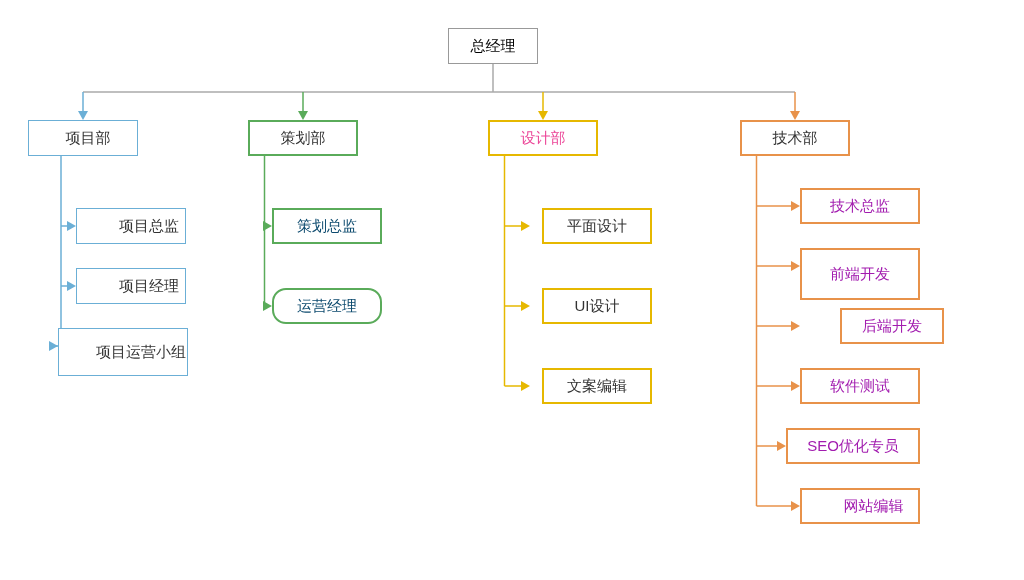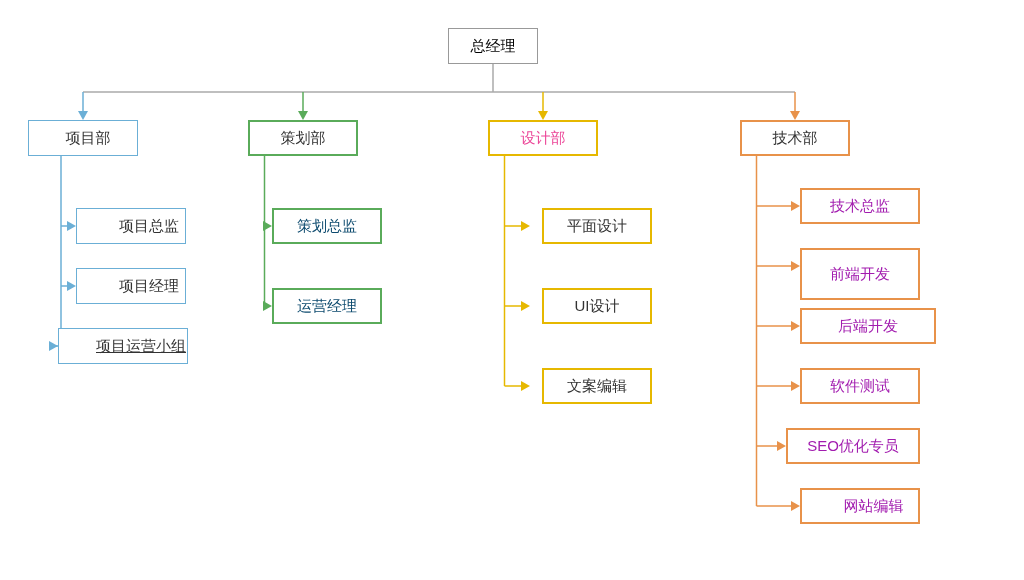--- a/index.html
+++ b/index.html
@@ -131,30 +131,30 @@
   <div id="dept-container">
       <div class="node node-dept-blue" style="left: 28px; top: 120px; width: 110px; height: 36px; border-color: rgb(107, 175, 214);">
         <span>项目部</span>
       </div>
       <div class="node node-sub-blue" style="left: 76px; top: 208px; width: 110px; height: 36px; border-color: rgb(107, 175, 214);">
         <span>项目总监</span>
       </div>
       <div class="node node-sub-blue" style="left: 76px; top: 268px; width: 110px; height: 36px; border-color: rgb(107, 175, 214);">
         <span>项目经理</span>
       </div>
-      <div class="node node-sub-blue" style="left: 58px; top: 328px; width: 130px; height: 36px; border-color: rgb(107, 175, 214); text-decoration: underline;">
+      <div class="node node-sub-blue" style="left: 58px; top: 328px; width: 130px; height: 48px; border-color: rgb(107, 175, 214);">
         <span>项目运营小组</span>
       </div>
       <div class="node node-dept-green" style="left: 248px; top: 120px; width: 110px; height: 36px; border-color: rgb(90, 171, 90);">
         <span>策划部</span>
       </div>
       <div class="node node-sub-green" style="left: 272px; top: 208px; width: 110px; height: 36px; border-color: rgb(90, 171, 90);">
         <span>策划总监</span>
       </div>
-      <div class="node node-sub-green" style="left: 272px; top: 288px; width: 110px; height: 36px; border-color: rgb(90, 171, 90);">
+      <div class="node node-sub-green" style="left: 272px; top: 288px; width: 110px; height: 36px; border-color: rgb(90, 171, 90); border-radius: 14px;">
         <span>运营经理</span>
       </div>
       <div class="node node-dept-yellow" style="left: 488px; top: 120px; width: 110px; height: 36px; border-color: rgb(230, 184, 0);">
         <span>设计部</span>
       </div>
       <div class="node node-sub-yellow" style="left: 530px; top: 208px; width: 110px; height: 36px; border-color: rgb(230, 184, 0);">
         <span>平面设计</span>
       </div>
       <div class="node node-sub-yellow" style="left: 530px; top: 288px; width: 110px; height: 36px; border-color: rgb(230, 184, 0);">
         <span>UI设计</span>
@@ -164,21 +164,21 @@
       </div>
       <div class="node node-dept-orange" style="left: 740px; top: 120px; width: 110px; height: 36px; border-color: rgb(232, 146, 74);">
         <span>技术部</span>
       </div>
       <div class="node node-sub-orange" style="left: 800px; top: 188px; width: 120px; height: 36px; border-color: rgb(232, 146, 74);">
         <span>技术总监</span>
       </div>
       <div class="node node-sub-orange" style="left: 800px; top: 248px; width: 120px; height: 52px; border-color: rgb(232, 146, 74);">
         <span>前端开发</span>
       </div>
-      <div class="node node-sub-orange" style="left: 800px; top: 308px; width: 136px; height: 36px; border-color: rgb(232, 146, 74);">
+      <div class="node node-sub-orange" style="left: 840px; top: 308px; width: 104px; height: 36px; border-color: rgb(232, 146, 74);">
         <span>后端开发</span>
       </div>
       <div class="node node-sub-orange" style="left: 800px; top: 368px; width: 120px; height: 36px; border-color: rgb(232, 146, 74);">
         <span>软件测试</span>
       </div>
       <div class="node node-sub-orange" style="left: 786px; top: 428px; width: 134px; height: 36px; border-color: rgb(232, 146, 74);">
         <span>SEO优化专员</span>
       </div>
       <div class="node node-sub-orange" style="left: 800px; top: 488px; width: 120px; height: 36px; border-color: rgb(232, 146, 74); padding-left: 27px;">
         <span>网站编辑</span>

